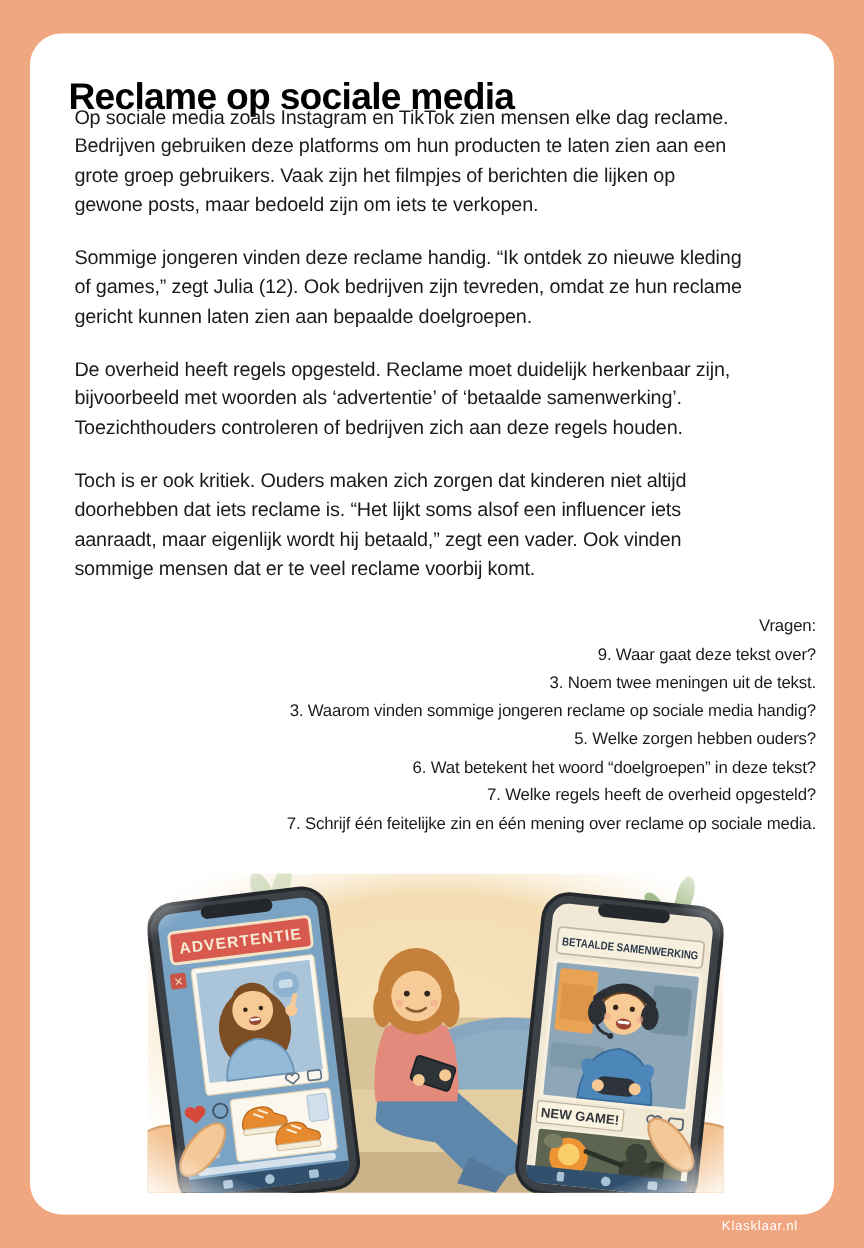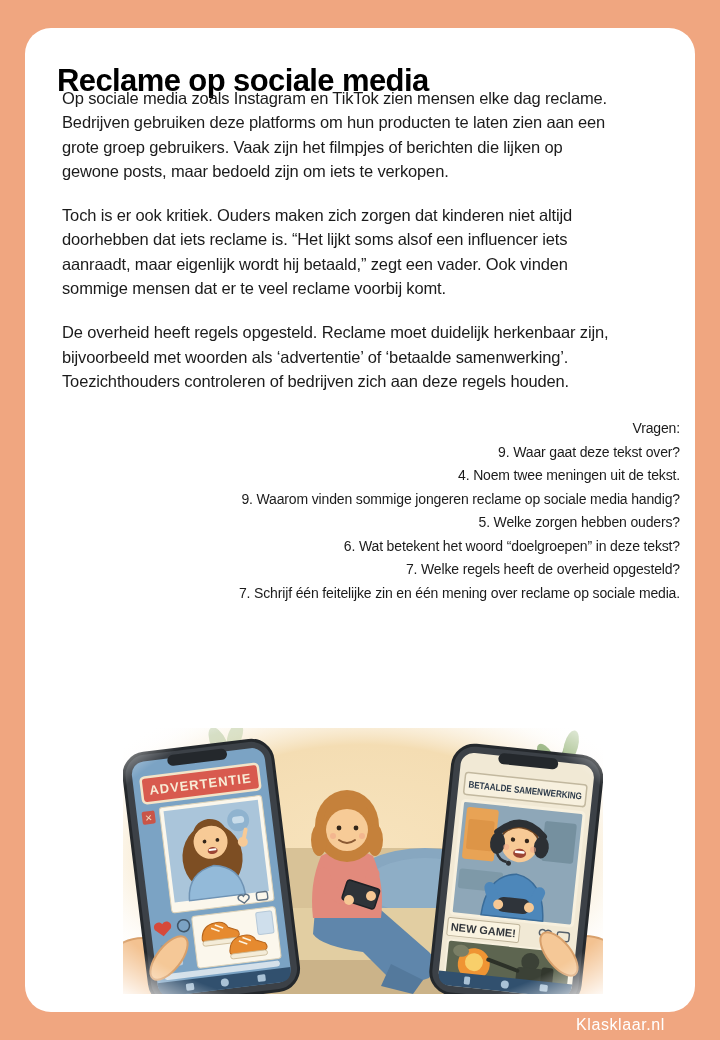--- a/index.html
+++ b/index.html
@@ -28,48 +28,51 @@
   }
   .questions{margin-top:24px;font-size:14px;line-height:23.5px;letter-spacing:-0.15px;text-align:right;}
   .q-line{white-space:pre;}
   .illustration{
     position:absolute;left:98px;top:700px;width:480px;height:266px;
   }
   .illustration svg{display:block;}
   .illustration text{font-family:"Liberation Sans", sans-serif;}
   .footer-brand{
     position:absolute;right:55px;top:1016px;
-    color:#ffffff;font-size:16px;letter-spacing:0.6px;font-weight:normal;
+    color:#ffffff;font-size:11px;letter-spacing:0.6px;font-weight:normal;
   }
 </style>
 </head>
 <body>
 
 <div class="sheet">
 
   <h1 class="title">Reclame op sociale media</h1>
 
   <div class="textflow">
     <p class="para">Op sociale media zoals Instagram en TikTok zien mensen elke dag reclame.
 Bedrijven gebruiken deze platforms om hun producten te laten zien aan een
 grote groep gebruikers. Vaak zijn het filmpjes of berichten die lijken op
 gewone posts, maar bedoeld zijn om iets te verkopen.</p>
+    <p class="para">Sommige jongeren vinden deze reclame handig. “Ik ontdek zo nieuwe kleding
+of games,” zegt Julia (12). Ook bedrijven zijn tevreden, omdat ze hun reclame
+gericht kunnen laten zien aan bepaalde doelgroepen.</p>
+    <p class="para">De overheid heeft regels opgesteld. Reclame moet duidelijk herkenbaar zijn,
+bijvoorbeeld met woorden als ‘advertentie’ of ‘betaalde samenwerking’.
+Toezichthouders controleren of bedrijven zich aan deze regels houden.</p>
     <p class="para">Toch is er ook kritiek. Ouders maken zich zorgen dat kinderen niet altijd
 doorhebben dat iets reclame is. “Het lijkt soms alsof een influencer iets
 aanraadt, maar eigenlijk wordt hij betaald,” zegt een vader. Ook vinden
 sommige mensen dat er te veel reclame voorbij komt.</p>
-    <p class="para">De overheid heeft regels opgesteld. Reclame moet duidelijk herkenbaar zijn,
-bijvoorbeeld met woorden als ‘advertentie’ of ‘betaalde samenwerking’.
-Toezichthouders controleren of bedrijven zich aan deze regels houden.</p>
 
     <div class="questions">
       <div class="q-line">Vragen:</div>
       <div class="q-line">9. Waar gaat deze tekst over?</div>
-      <div class="q-line">4. Noem twee meningen uit de tekst.</div>
-      <div class="q-line">9. Waarom vinden sommige jongeren reclame op sociale media handig?</div>
+      <div class="q-line">3. Noem twee meningen uit de tekst.</div>
+      <div class="q-line">3. Waarom vinden sommige jongeren reclame op sociale media handig?</div>
       <div class="q-line">5. Welke zorgen hebben ouders?</div>
       <div class="q-line">6. Wat betekent het woord “doelgroepen” in deze tekst?</div>
       <div class="q-line">7. Welke regels heeft de overheid opgesteld?</div>
       <div class="q-line">7. Schrijf één feitelijke zin en één mening over reclame op sociale media.</div>
     </div>
   </div>
 
   <div class="illustration">
     <svg viewBox="0 0 480 266" width="480" height="266" xmlns="http://www.w3.org/2000/svg">
       <defs>

